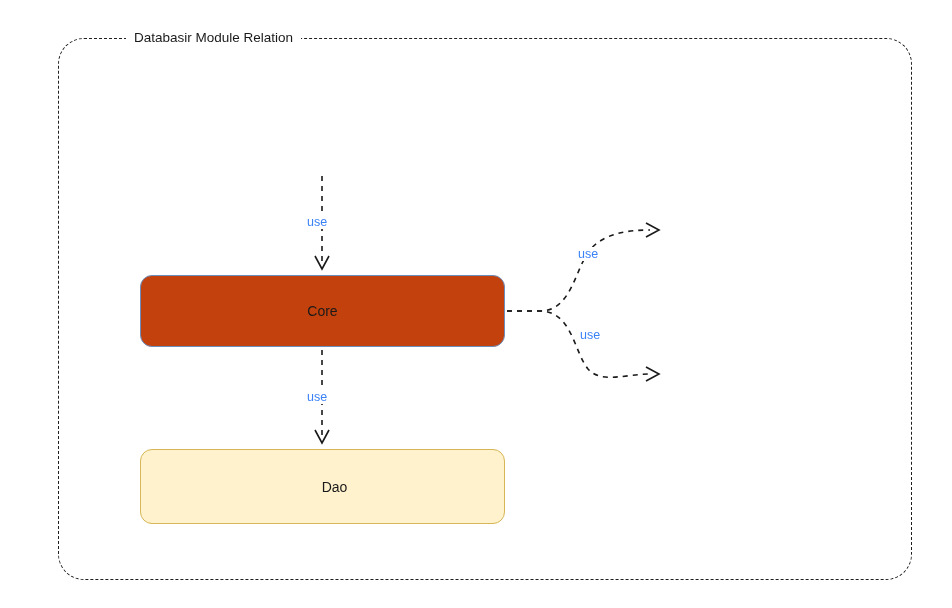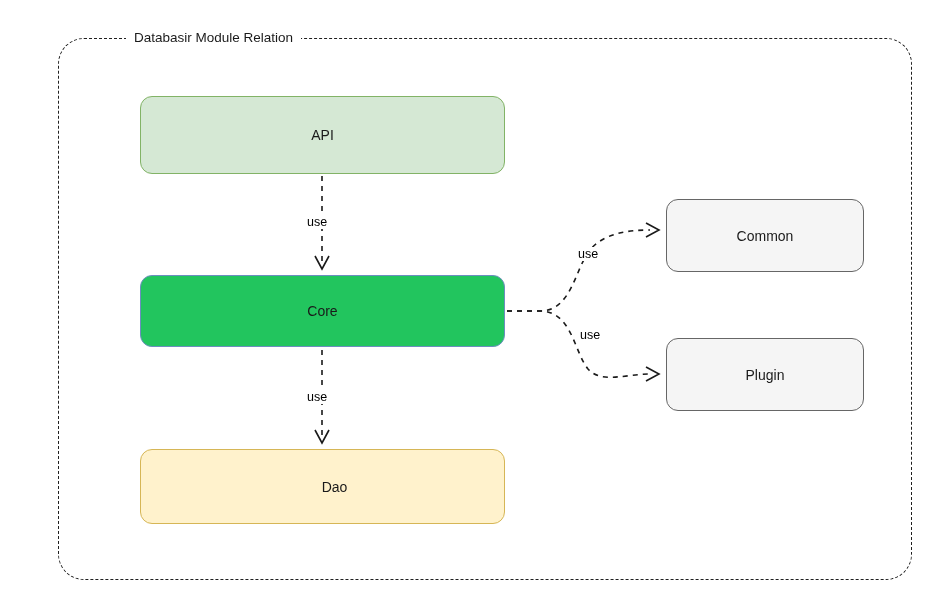--- a/index.html
+++ b/index.html
@@ -114,21 +114,21 @@
     stroke-linecap: butt;
     stroke-linejoin: miter;
     stroke-dasharray: none;
   }
 
   
   .edge-label {
     position: absolute;
     font-size: 12.5px;
     line-height: 14px;
-    color: #000000;
+    color: #3b82f6;
     background: #ffffff;
     padding: 0 2px;
     white-space: nowrap;
   }
   #label-api-core  { left: 305px; top: 215px; }
   #label-core-dao  { left: 305px; top: 390px; }
   #label-core-common { left: 576px; top: 247px; }
   #label-core-plugin { left: 578px; top: 328px; }
 </style>
 </head>
@@ -148,38 +148,29 @@
     <path class="edge-path" d="M 322 350 L 322 440"></path>
     <path class="edge-head" d="M 315 430 L 322 443 L 329 430"></path>
 
     <path class="edge-path" d="M 507 311 L 540 311 C 572 311 575 268 590 250 C 603 234 626 230 650 230"></path>
     <path class="edge-head" d="M 646 223 L 659 230 L 646 237"></path>
 
     <path class="edge-path" d="M 507 311 L 540 311 C 572 311 574 352 588 369 C 601 384 626 374 650 374"></path>
     <path class="edge-head" d="M 646 367 L 659 374 L 646 381"></path>
   </svg>
 
-  <div class="node" id="node-api" style="background: rgb(213, 232, 212); border-color: rgb(130, 179, 102);">
-    <span>API</span>
-  </div>
 
-  <div class="node" id="node-core" style="background: #22c55e; border-color: rgb(108, 142, 191);">
+  <div class="node" id="node-core" style="background: #c2410c; border-color: rgb(108, 142, 191);">
     <span>Core</span>
   </div>
 
   <div class="node" id="node-dao" style="background: rgb(255, 242, 204); border-color: rgb(214, 182, 86); padding-left: 24px;">
     <span>Dao</span>
   </div>
 
-  <div class="node" id="node-common" style="background: rgb(245, 245, 245); border-color: rgb(102, 102, 102);">
-    <span>Common</span>
-  </div>
 
-  <div class="node" id="node-plugin" style="background: rgb(245, 245, 245); border-color: rgb(102, 102, 102);">
-    <span>Plugin</span>
-  </div>
 
   <div class="edge-label" id="label-api-core">use</div>
   <div class="edge-label" id="label-core-dao">use</div>
   <div class="edge-label" id="label-core-common">use</div>
   <div class="edge-label" id="label-core-plugin">use</div>
 
 </div>
 
 </body></html>

